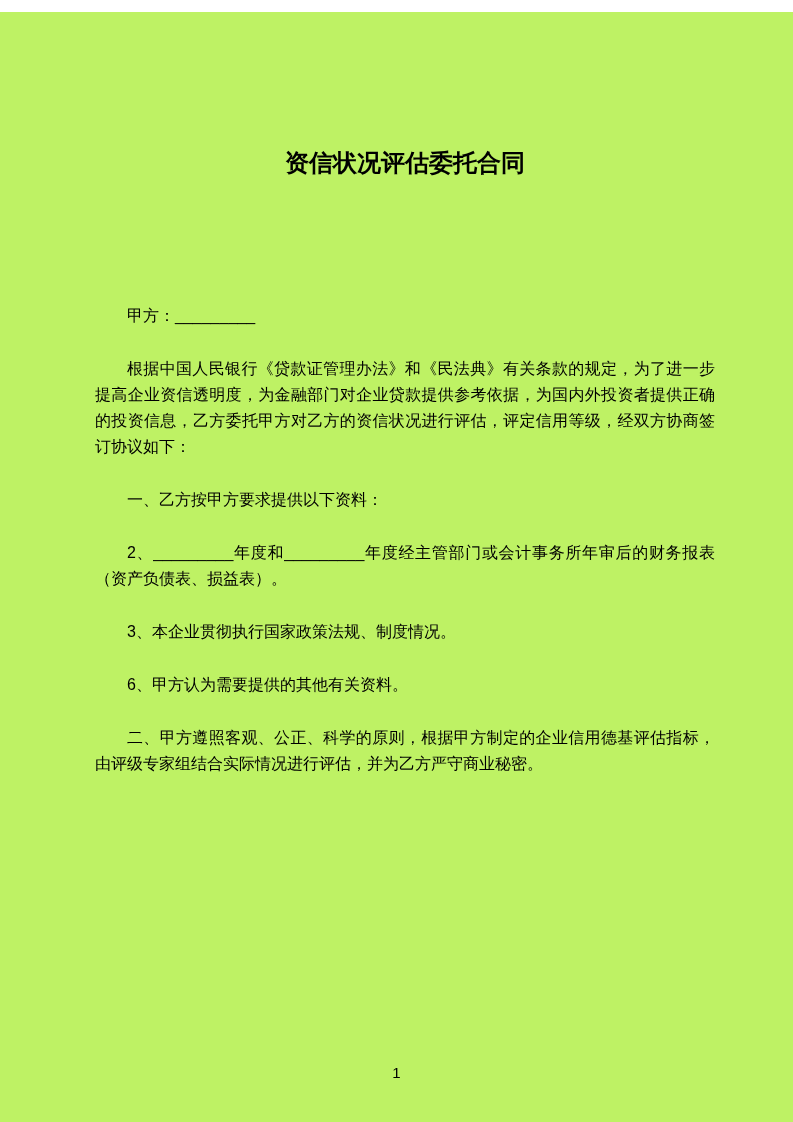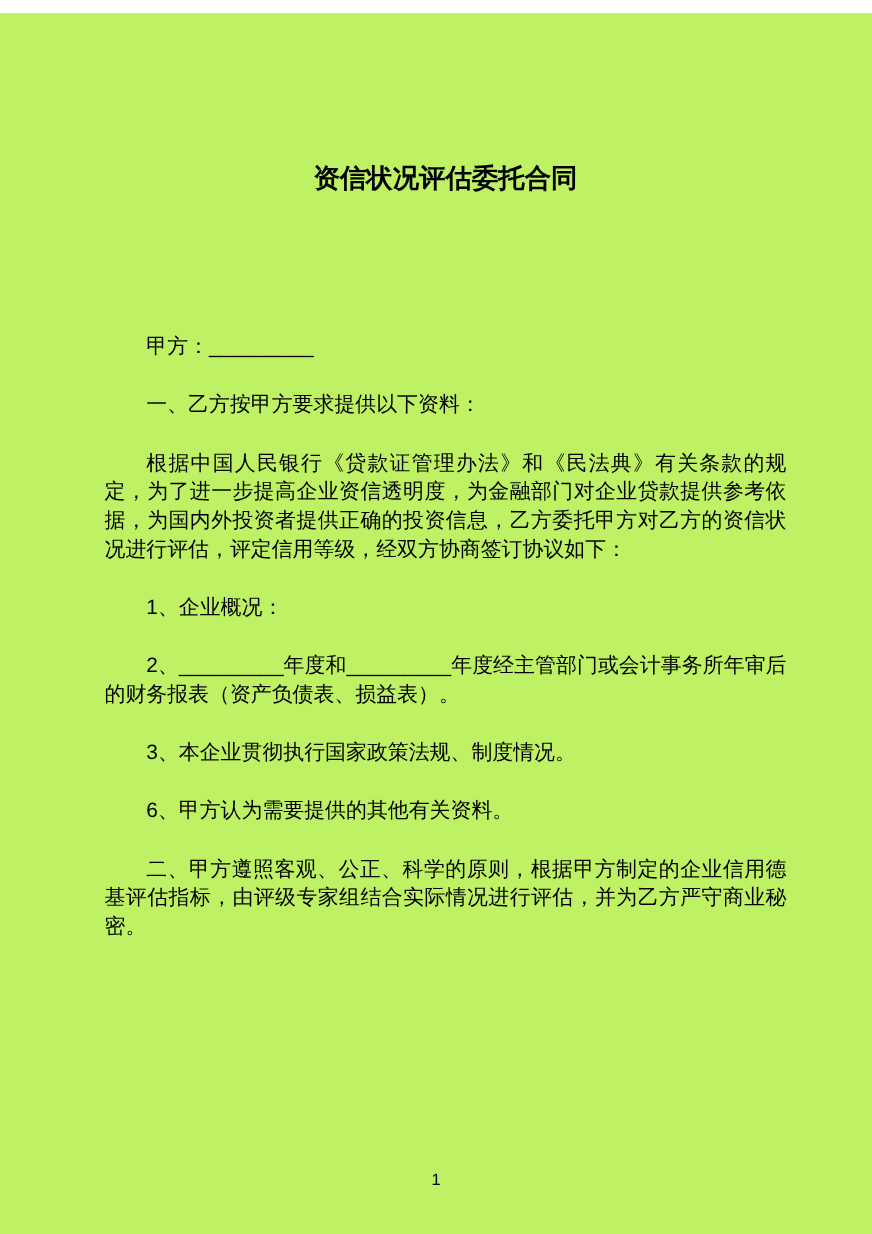--- a/index.html
+++ b/index.html
@@ -26,21 +26,21 @@
   }
   .doc-title {
     font-size: 24px;
     font-weight: 700;
     text-align: center;
     line-height: 36px;
     margin: 133px 0 122px 0;
   }
   .party,
   .para {
-    font-size: 19px;
+    font-size: 16px;
     line-height: 26px;
     margin: 0 0 27px 0;
     text-indent: 2em;
   }
   .para {
     text-align: justify;
   }
   .para.last {
     margin-bottom: 0;
   }
@@ -62,25 +62,24 @@
 <body>
 
 <div class="page">
   <div class="content">
 
     <h1 class="doc-title">资信状况评估委托合同</h1>
 
     <p class="party"><span>甲方：</span><span class="blank">_________</span></p>
 
 
+    <p class="para">根据中国人民银行《贷款证管理办法》和《民法典》有关条款的规定，为了进一步提高企业资信透明度，为金融部门对企业贷款提供参考依据，为国内外投资者提供正确的投资信息，乙方委托甲方对乙方的资信状况进行评估，评定信用等级，经双方协商签订协议如下：</p>
+
     <p class="para">一、乙方按甲方要求提供以下资料：</p>
 
-    <p class="para">根据中国人民银行《贷款证管理办法》和《民法典》有关条款的规定，为了进一步提高企业资信透明度，为金融部门对企业贷款提供参考依据，为国内外投资者提供正确的投资信息，乙方委托甲方对乙方的资信状况进行评估，评定信用等级，经双方协商签订协议如下：</p>
-
-    <p class="para">1、企业概况：</p>
 
     <p class="para">2、_________年度和_________年度经主管部门或会计事务所年审后的财务报表（资产负债表、损益表）。</p>
 
     <p class="para">3、本企业贯彻执行国家政策法规、制度情况。</p>
 
 
 
     <p class="para">6、甲方认为需要提供的其他有关资料。</p>
 
     <p class="para last">二、甲方遵照客观、公正、科学的原则，根据甲方制定的企业信用德基评估指标，由评级专家组结合实际情况进行评估，并为乙方严守商业秘密。</p>

